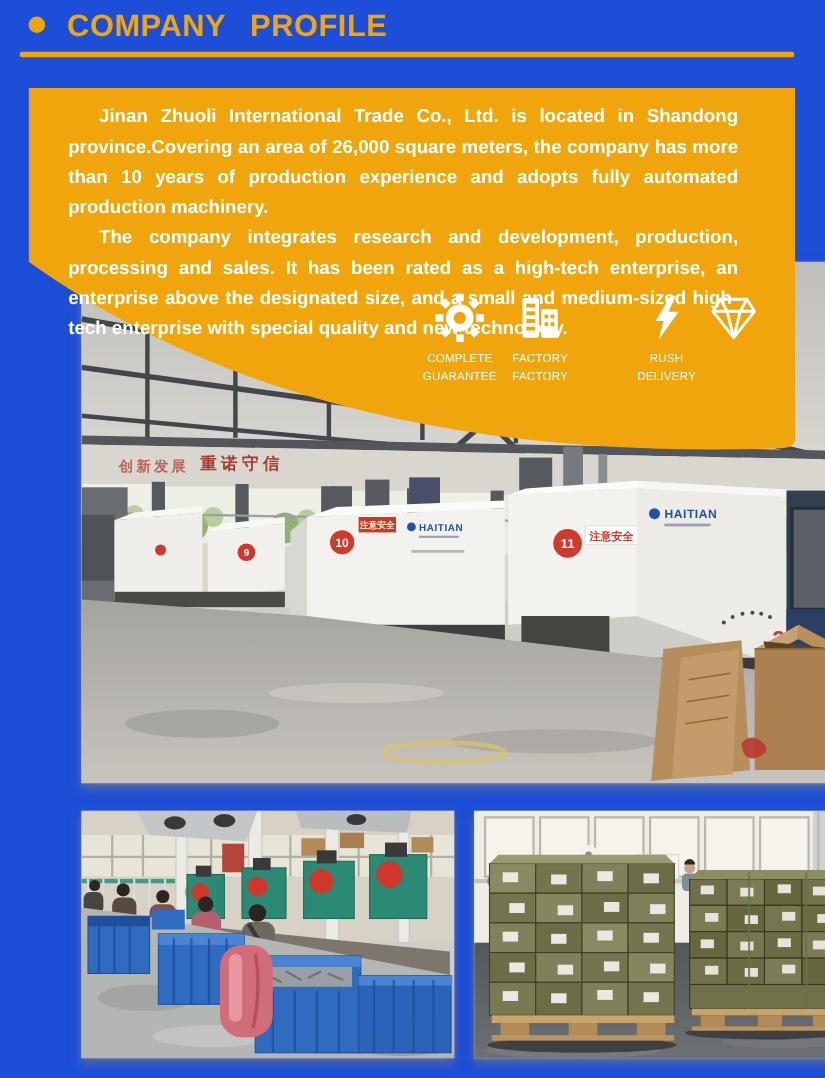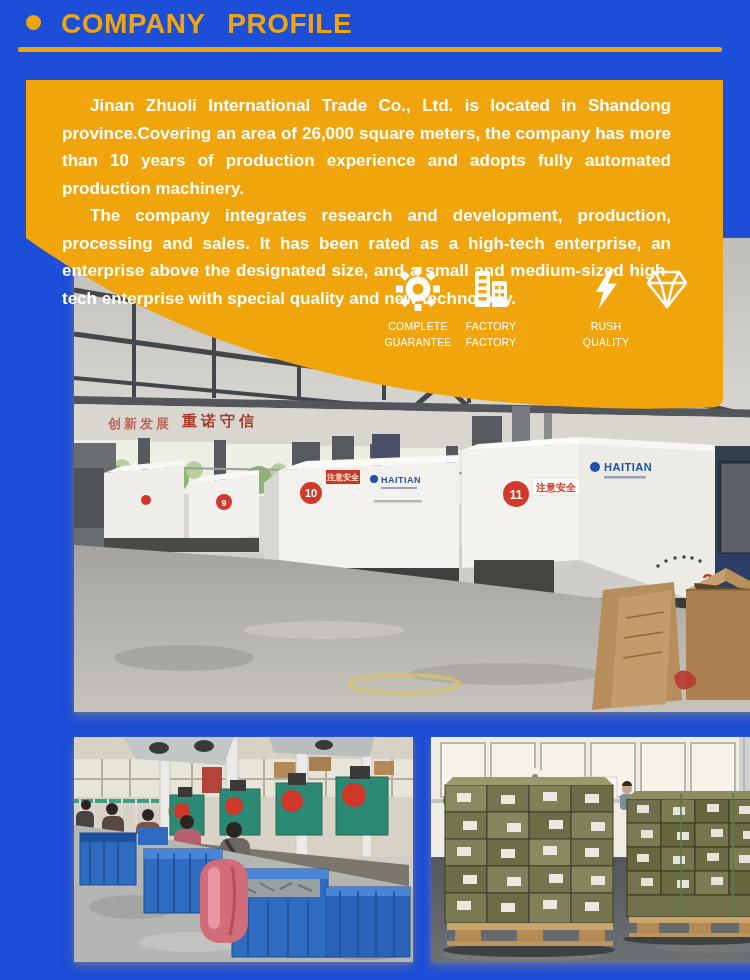--- a/index.html
+++ b/index.html
@@ -269,21 +269,21 @@
     </div>
 
     <div class="feat" style="left:540px;width:80px;">
       <div class="ic">
         <svg width="42" height="46" viewBox="0 0 46 46">
           <polygon points="27,1 12,26 20,26 15,45 35,17 25,17 32,1" fill="#fff"></polygon>
         </svg>
       </div>
       <div class="lb">
           <span>RUSH</span>
-          <span>QUALITY</span>
+          <span>DELIVERY</span>
         </div>
     </div>
 
     <div class="feat" style="left:581px;width:120px;">
       <div class="ic">
         <svg width="46" height="44" viewBox="0 0 46 44" fill="none" stroke="#fff" stroke-width="2.6" stroke-linejoin="round">
           <path d="M11,5 H35 L42,16 L23,40 L4,16 Z"></path>
           <path d="M4,16 H42"></path>
           <path d="M11,5 L17,16 L23,40"></path>
           <path d="M35,5 L29,16 L23,40"></path>

